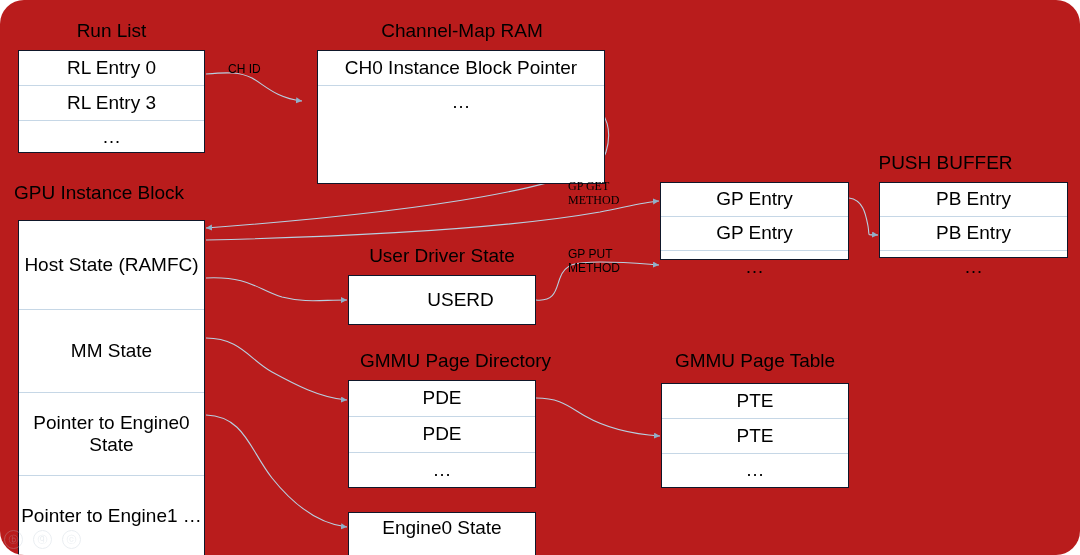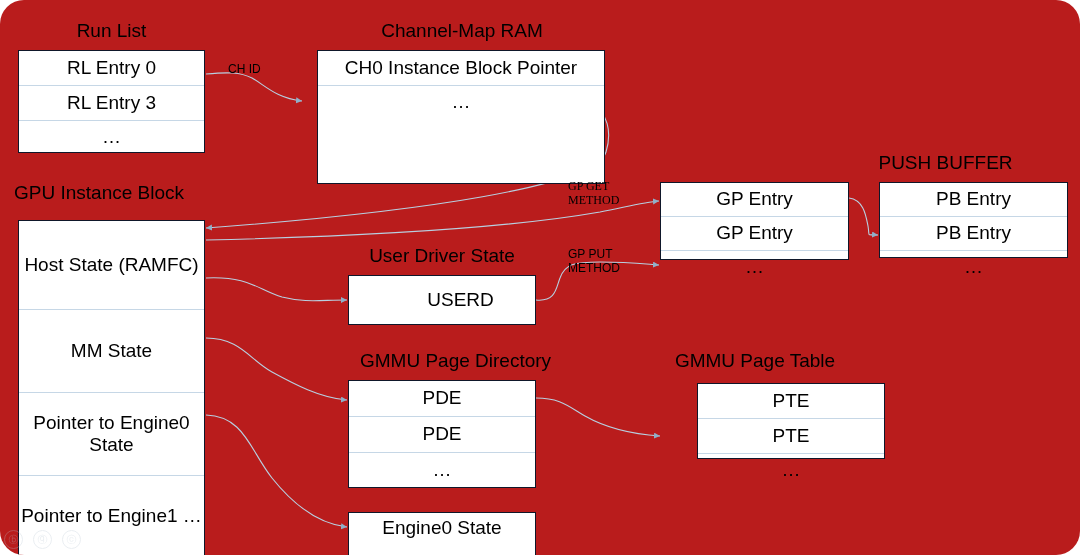--- a/index.html
+++ b/index.html
@@ -172,21 +172,21 @@
 METHOD</div>
 
   <div class="caption" style="left:360px; top:350px; width:188px; text-align:left;">GMMU Page Directory</div>
   <div class="box" style="left:348px; top:380px; width:188px; height:108px;">
     <div class="row" style="height:35px;">PDE</div>
     <div class="row" style="height:36px;">PDE</div>
     <div class="row" style="height:35px;">…</div>
   </div>
 
   <div class="caption" style="left:661px; top:350px; width:188px; text-align:center;">GMMU Page Table</div>
-  <div class="box" style="left:697px; top:383px; width:188px; height:76px;">
+  <div class="box" style="left:661px; top:383px; width:188px; height:105px;">
     <div class="row" style="height:34px;">PTE</div>
     <div class="row" style="height:35px;">PTE</div>
     <div class="row" style="height:34px;">…</div>
   </div>
 
   <div class="box" style="left:348px; top:512px; width:188px; height:44px;">
     <div class="row" style="height:30px;">Engine0 State</div>
   </div>
 
   <div class="watermark">

